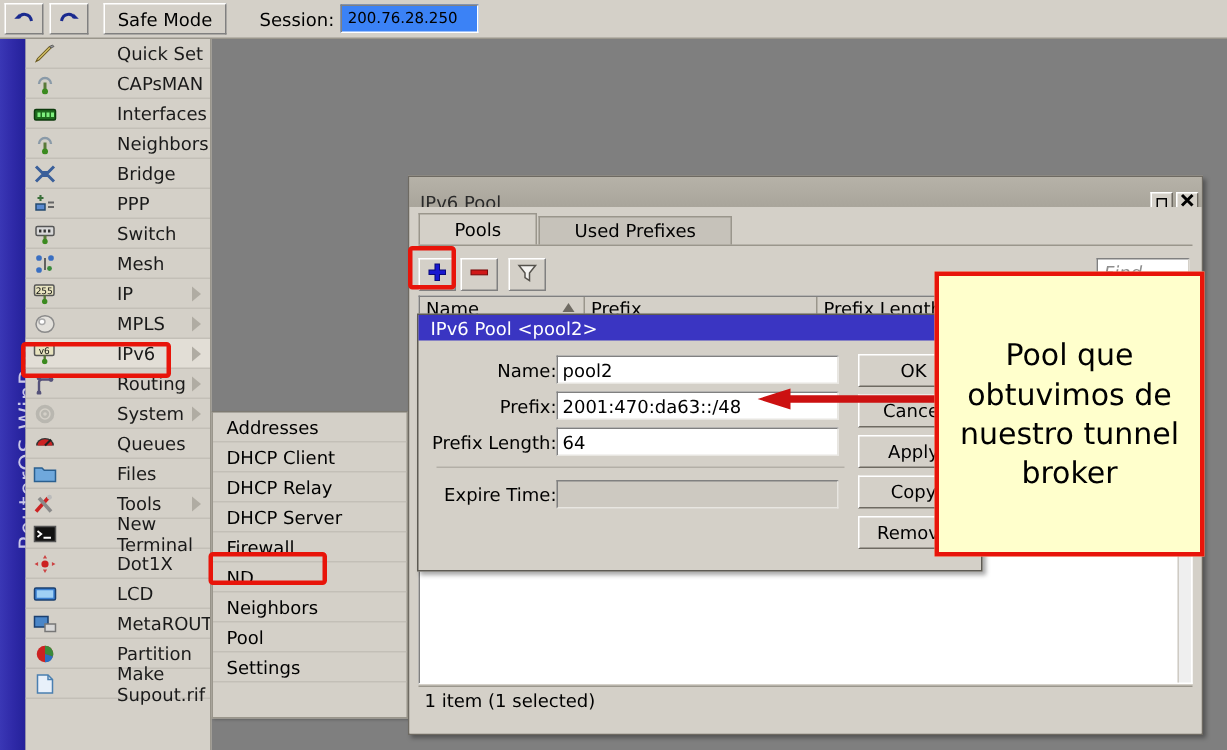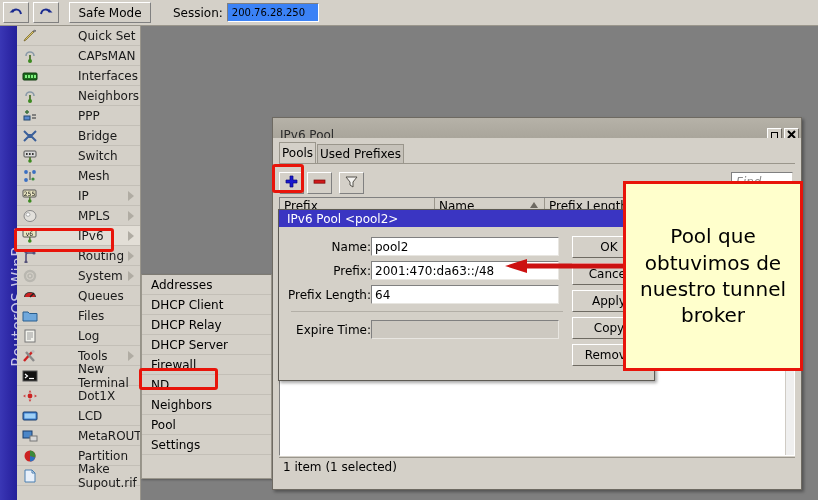--- a/index.html
+++ b/index.html
@@ -183,21 +183,21 @@
     width: 528px; height: 351px;
     background: #d4d0c8;
   }
   .tabs {
     position: absolute; left: 6px; top: 5px;
     height: 20px;
     display: flex; align-items: flex-end;
   }
   .tab {
     height: 19px;
-    padding: 0 2px;
+    padding: 0 23px;
     display: flex; align-items: center;
     font-size: 12px;
     background: #c6c2ba;
     border: 1px solid #9a968c;
     border-bottom: none;
     margin-right: 1px;
     cursor: pointer;
   }
   .tab.active {
     background: #d4d0c8;
@@ -465,35 +465,35 @@
             <path d="M4 7 a4 4 0 0 1 8 0" fill="none" stroke="#8a9aa8" stroke-width="1.6"></path>
             <rect x="7" y="6" width="2" height="6" fill="#5b7a3a"></rect>
             <circle cx="8" cy="12" r="2" fill="#3b8a1f"></circle>
           </svg>
         </span>
         <span>Neighbors</span>
       </div>
       <div class="mitem">
         <span class="ic">
           <svg width="16" height="14" viewBox="0 0 16 14">
+            <path d="M2 2 L7 7 M14 2 L9 7 M2 12 L7 7 M14 12 L9 7" stroke="#3a5f9a" stroke-width="2" fill="none"></path>
+            <rect x="6" y="5" width="4" height="4" fill="#3a5f9a"></rect>
+          </svg>
+        </span>
+        <span>Bridge</span>
+      </div>
+      <div class="mitem">
+        <span class="ic">
+          <svg width="16" height="14" viewBox="0 0 16 14">
             <path d="M3 3 L7 3 M5 1 L5 5" stroke="#3a6f3a" stroke-width="1.4"></path>
             <rect x="2" y="7" width="6" height="4" fill="#5a8ad0" stroke="#24496f"></rect>
             <path d="M10 6 L14 6 M10 9 L14 9" stroke="#666" stroke-width="1.4"></path>
           </svg>
         </span>
         <span>PPP</span>
-      </div>
-      <div class="mitem">
-        <span class="ic">
-          <svg width="16" height="14" viewBox="0 0 16 14">
-            <path d="M2 2 L7 7 M14 2 L9 7 M2 12 L7 7 M14 12 L9 7" stroke="#3a5f9a" stroke-width="2" fill="none"></path>
-            <rect x="6" y="5" width="4" height="4" fill="#3a5f9a"></rect>
-          </svg>
-        </span>
-        <span>Bridge</span>
       </div>
       <div class="mitem">
         <span class="ic">
           <svg width="16" height="14" viewBox="0 0 16 14">
             <rect x="2" y="2" width="12" height="6" rx="1" fill="#d8d8d8" stroke="#555"></rect>
             <rect x="4" y="4" width="1.6" height="2" fill="#333"></rect>
             <rect x="7" y="4" width="1.6" height="2" fill="#333"></rect>
             <rect x="10" y="4" width="1.6" height="2" fill="#333"></rect>
             <rect x="7" y="8" width="2" height="3" fill="#5b7a3a"></rect>
             <circle cx="8" cy="12" r="1.8" fill="#3b8a1f"></circle>
@@ -579,29 +579,20 @@
         </span>
         <span>Queues</span>
       </div>
       <div class="mitem">
         <span class="ic">
           <svg width="16" height="14" viewBox="0 0 16 14">
             <path d="M1 3 H6 L7.5 4.5 H15 V12 H1 Z" fill="#6fa8dc" stroke="#2a5f8f"></path>
           </svg>
         </span>
         <span>Files</span>
-      </div>
-      <div class="mitem">
-        <span class="ic">
-          <svg width="16" height="14" viewBox="0 0 16 14">
-            <rect x="3" y="1" width="10" height="12" fill="#f2f2ec" stroke="#777"></rect>
-            <path d="M5 4 H11 M5 6 H11 M5 8 H11 M5 10 H9" stroke="#9a9a9a" stroke-width="1"></path>
-          </svg>
-        </span>
-        <span>Log</span>
       </div>
       <div class="mitem">
         <span class="ic">
           <svg width="16" height="14" viewBox="0 0 16 14">
             <path d="M2 12 L10 3" stroke="#cc2222" stroke-width="2.4"></path>
             <path d="M12 12 L4 3" stroke="#8a8a8a" stroke-width="2.4"></path>
             <circle cx="11" cy="2.5" r="1.6" fill="#bbb"></circle>
           </svg>
         </span>
         <span>Tools</span>
@@ -745,26 +736,26 @@
             </svg>
           </span>
         </div>
         <div class="findbox">
           <span>Find</span>
         </div>
       </div>
 
       <div class="grid">
         <div class="grid-head" id="gridhead">
-            <div class="gh" style="width: 155px;">
-              <span>Prefix</span>
-            </div>
             <div class="gh" style="width: 110px;">
               <span>Name</span>
               <span class="sortarr"></span>
+            </div>
+            <div class="gh" style="width: 155px;">
+              <span>Prefix</span>
             </div>
             <div class="gh" style="width: 110px;">
               <span>Prefix Length</span>
             </div>
             <div class="gh" style="width: 130px;">
               <span></span>
             </div>
           </div>
         <div id="gridrows">
             <div class="grid-row">

